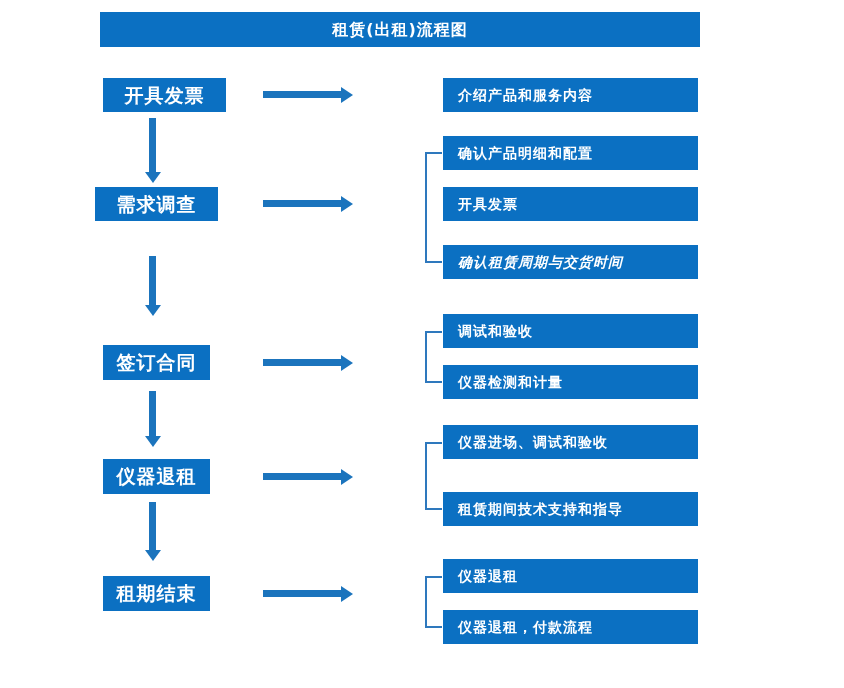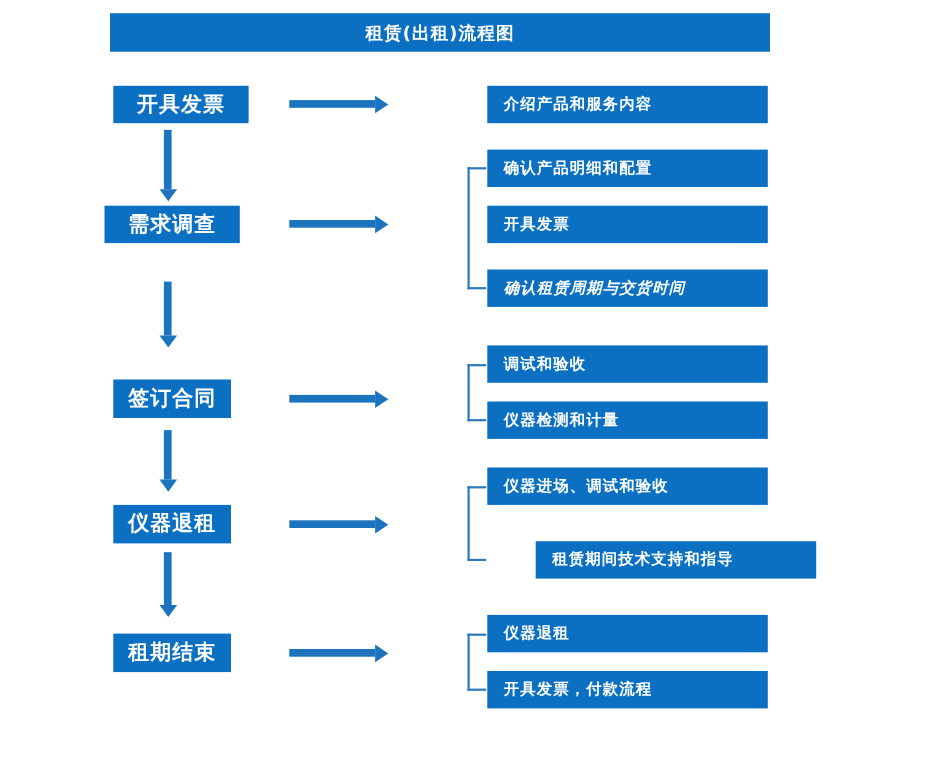--- a/index.html
+++ b/index.html
@@ -114,17 +114,17 @@
   <div class="bracket" style="top:442px; height:68px;"></div>
   <div class="bracket" style="top:576px; height:52px;"></div>
 
   <div class="box detail" style="top:78px;">介绍产品和服务内容</div>
   <div class="box detail" style="top:136px;">确认产品明细和配置</div>
   <div class="box detail" style="top:187px;">开具发票</div>
   <div class="box detail" style="top:245px;font-style:italic;">确认租赁周期与交货时间</div>
   <div class="box detail" style="top:314px;">调试和验收</div>
   <div class="box detail" style="top:365px;">仪器检测和计量</div>
   <div class="box detail" style="top:425px;">仪器进场、调试和验收</div>
-  <div class="box detail" style="top:492px;margin-left:44px;">租赁期间技术支持和指导</div>
+  <div class="box detail" style="top:492px;">租赁期间技术支持和指导</div>
   <div class="box detail" style="top:559px;">仪器退租</div>
-  <div class="box detail" style="top:610px;">开具发票，付款流程</div>
+  <div class="box detail" style="top:610px;">仪器退租，付款流程</div>
 
 </div>
 
 </body></html>

